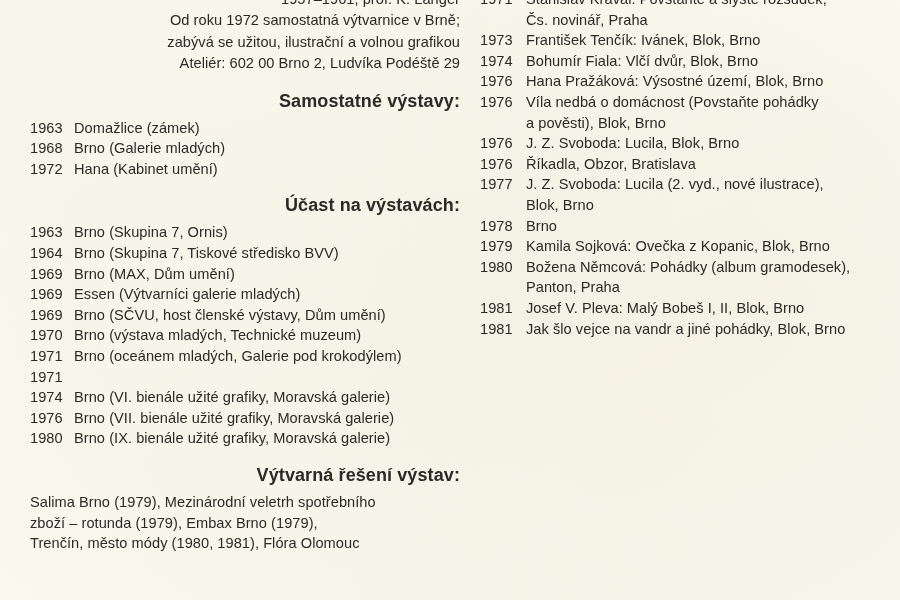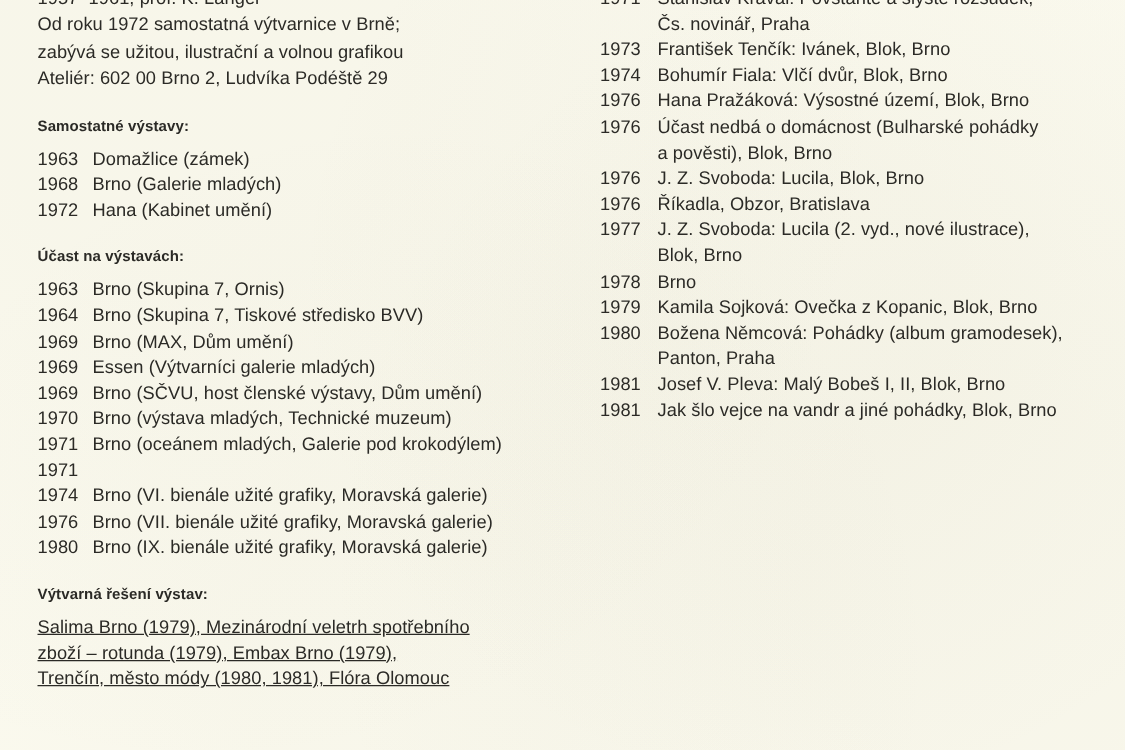--- a/index.html
+++ b/index.html
@@ -44,25 +44,26 @@
   .column-left  { left: 30px;  width: 430px; }
   .column-right { left: 468px; width: 420px; }
 
   
   .flow { margin-top: -11px; }
 
   .section { margin: 0; padding: 0; }
 
   .section-heading {
     font-weight: bold;
-    font-size: 12px;
+    font-size: 18px;
     line-height: 21px;
     letter-spacing: 0.1px;
     margin: 0;
     padding: 0;
+    text-align: right;
   }
 
   .gap-before-heading { height: 16px; }
   .gap-after-heading  { height: 6px; }
 
   .entry {
     display: flex;
     font-size: 14.6px;
     line-height: 20.6px;
     letter-spacing: 0.05px;
@@ -79,27 +80,28 @@
   .entry-text .cont {
     display: block;
   }
 
   .para {
     font-size: 14.6px;
     line-height: 20.6px;
     letter-spacing: 0.05px;
     margin: 0;
   }
-  .para-line { display: block; white-space: nowrap; text-decoration: underline; }
+  .para-line { display: block; white-space: nowrap; }
 
   .bio-line {
     font-size: 14.6px;
     line-height: 21.4px;
     letter-spacing: 0.05px;
     white-space: nowrap;
+    text-align: right;
   }
 
   
   .column-right .entry-year { width: 46px; margin-left: 12px; }
 </style>
 </head>
 <body>
 
 <div class="page">
 
@@ -225,21 +227,21 @@
         </div>
 
         <div class="entry">
           <span class="entry-year">1976</span>
           <span class="entry-text">Hana Pražáková: Výsostné území, Blok, Brno</span>
         </div>
 
         <div class="entry">
           <span class="entry-year">1976</span>
           <span class="entry-text">
-            <span>Účast nedbá o domácnost (Bulharské pohádky</span>
+            <span>Víla nedbá o domácnost (Povstaňte pohádky</span>
             <span class="cont">a pověsti), Blok, Brno</span>
           </span>
         </div>
 
         <div class="entry">
           <span class="entry-year">1976</span>
           <span class="entry-text">J. Z. Svoboda: Lucila, Blok, Brno</span>
         </div>
 
         <div class="entry">

